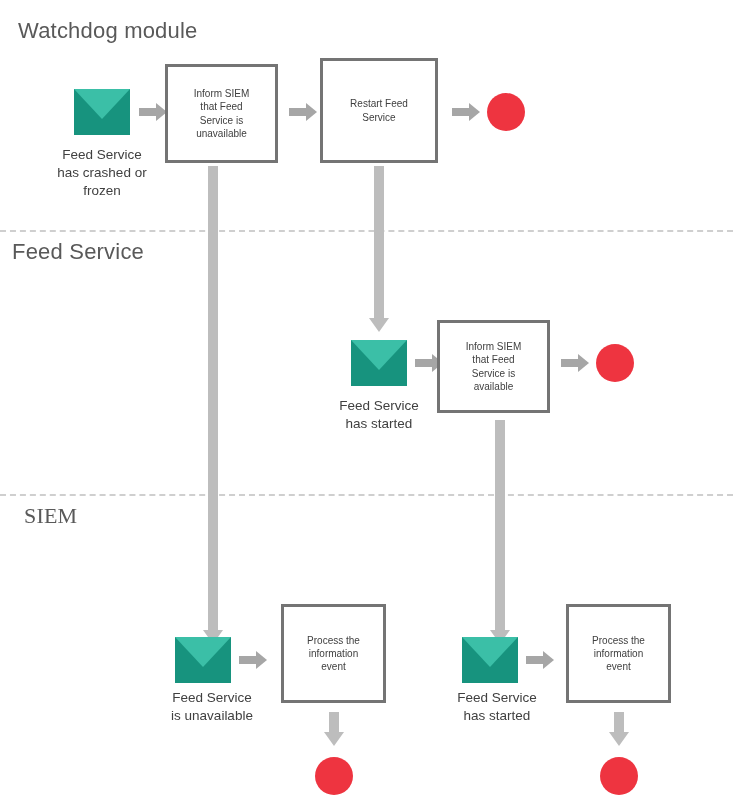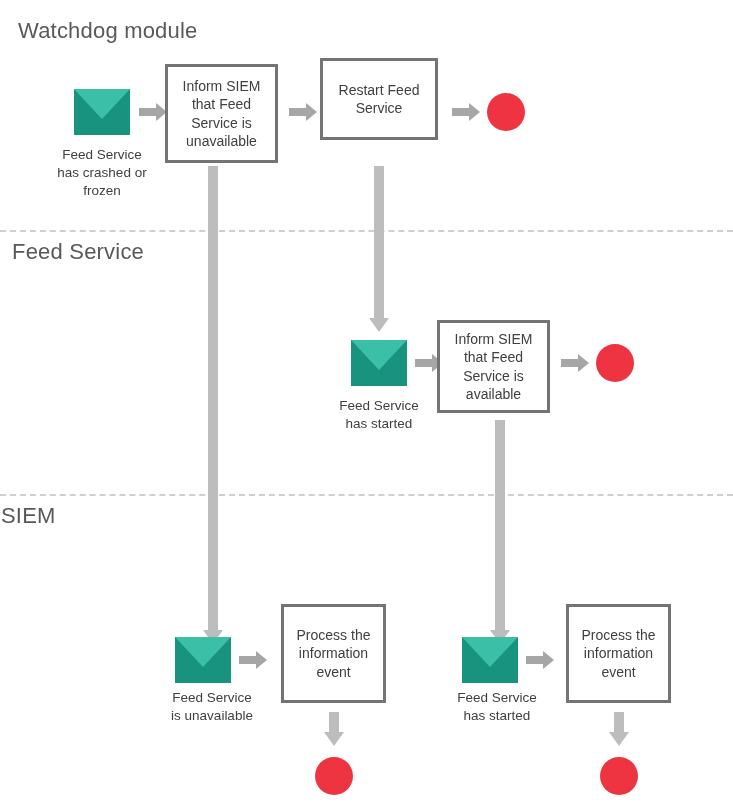--- a/index.html
+++ b/index.html
@@ -46,21 +46,21 @@
     box-sizing: border-box;
     background: #ffffff;
     border: 3px solid #747474;
     display: flex;
     align-items: center;
     justify-content: center;
     text-align: center;
     padding: 4px 6px;
   }
   .proc-box .proc-text {
-    font-size: 14px;
+    font-size: 10px;
     line-height: 1.32;
     color: #404040;
     white-space: pre-line;
   }
 
   
   .envelope {
     position: absolute;
     width: 56px;
     height: 46px;
@@ -143,21 +143,21 @@
 </style>
 </head>
 <body>
 
 <div id="canvas">
 
   <div class="lane-title" style="left:18px; top:20px;">Watchdog module</div>
 
   <div class="lane-title" style="left:12px; top:241px;">Feed Service</div>
 
-  <div class="lane-title" style="left:1px; top:505px;">SIEM</div>
+  <div class="lane-title" style="left:24px; top:505px;font-family:Liberation Serif, serif;">SIEM</div>
 
   <div class="lane-divider" style="top:230px;"></div>
   <div class="lane-divider" style="top:494px;"></div>
 
   <div class="envelope" style="left:74px; top:89px;">
     <div class="flap"></div>
   </div>
   <div class="caption" style="left:32px; top:146px; width:140px;">Feed Service
 has crashed or
 frozen</div>
@@ -172,21 +172,21 @@
 that Feed
 Service is
 unavailable</span>
   </div>
 
   <div class="arrow-right" style="left:289px; top:103px; width:28px;">
     <div class="shaft" style="width:18px;"></div>
     <div class="head"></div>
   </div>
 
-  <div class="proc-box" style="left:320px; top:58px; width:118px; height:82px;">
+  <div class="proc-box" style="left:320px; top:58px; width:118px; height:105px;">
     <span class="proc-text">Restart Feed
 Service</span>
   </div>
 
   <div class="arrow-right" style="left:452px; top:103px; width:28px;">
     <div class="shaft" style="width:18px;"></div>
     <div class="head"></div>
   </div>
 
   <div class="end-circle" style="left:487px; top:93px;"></div>

